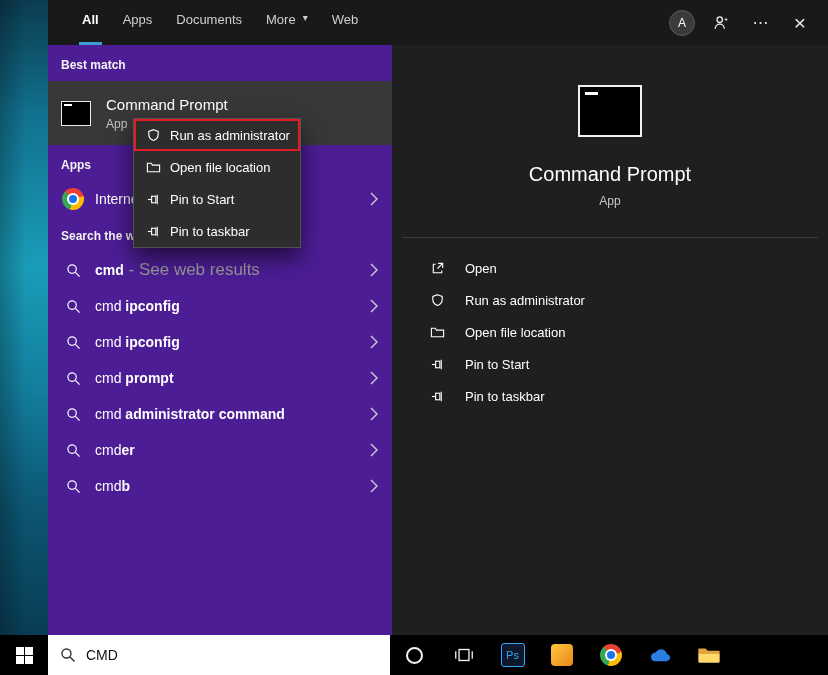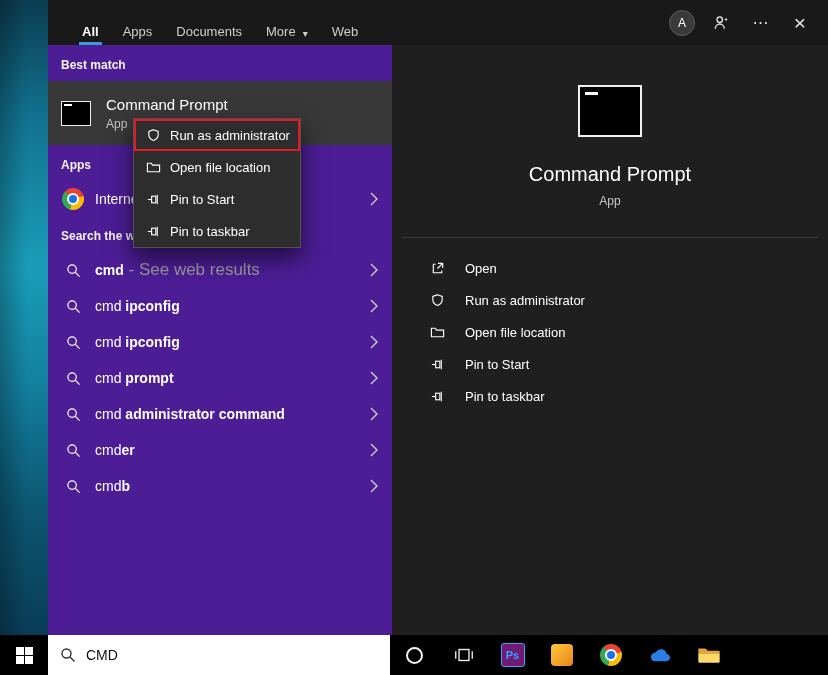--- a/index.html
+++ b/index.html
@@ -10,21 +10,21 @@
   
   .wallpaper { position:absolute; left:0; top:0; width:48px; height:635px;
     background: linear-gradient(90deg, rgba(0,0,0,.25), rgba(0,0,0,0) 55%),
       linear-gradient(180deg,#0b3c50 0%,#11718e 18%,#1a9cb8 42%,#13809f 60%,#0c5672 80%,#093c55 100%); }
 
   
   .start { position:absolute; left:48px; top:0; width:780px; height:635px; background:#1f1f1f; }
 
   .tabbar { position:absolute; top:0; left:0; right:0; height:45px; background:#191919; display:flex; align-items:center; }
   .tabs { display:flex; align-items:stretch; height:100%; margin-left:22px; }
-  .tab { position:relative; display:flex; align-items:flex-end; padding:6px 12px; font-size:13px; color:#cfcfcf; cursor:pointer; }
+  .tab { position:relative; display:flex; align-items:flex-start; padding:12px 12px; font-size:13px; color:#cfcfcf; cursor:pointer; }
   .tab.active { color:#fff; font-weight:bold; }
   .tab.active::after { content:""; position:absolute; left:9px; right:9px; bottom:0; height:3px; background:var(--accent); }
   .caret { margin-left:7px; font-size:10px; color:#cfcfcf; }
   .tabbar-right { margin-left:auto; display:flex; align-items:center; gap:15px; margin-right:16px; }
   .avatar { width:26px; height:26px; border-radius:50%; background:#3a3a3a; border:1px solid #5c5c5c; color:#fff;
     font-size:12px; display:flex; align-items:center; justify-content:center; }
   .hdr-btn { width:24px; height:24px; display:flex; align-items:center; justify-content:center; color:#e8e8e8; }
   .dots { font-size:16px; letter-spacing:1px; color:#e8e8e8; }
   .x { font-size:21px; color:#e8e8e8; line-height:1; }
 
@@ -64,22 +64,22 @@
   
   .taskbar { position:absolute; left:0; bottom:0; width:828px; height:40px; background:#000; display:flex; align-items:center; }
   .start-btn { width:48px; height:40px; display:flex; align-items:center; justify-content:center; }
   .win-logo { display:grid; grid-template-columns:8px 8px; grid-template-rows:8px 8px; gap:1px; }
   .win-logo i { background:#fff; display:block; }
   .tb-search { width:342px; height:40px; background:#fff; display:flex; align-items:center; padding-left:12px; gap:10px; }
   .tb-search input { border:none; outline:none; font-size:14px; color:#111; width:250px; background:transparent; font-family:inherit; }
   .tb-icons { display:flex; height:40px; }
   .tb-btn { width:49px; height:40px; display:flex; align-items:center; justify-content:center; }
   .cortana { width:17px; height:17px; border:2px solid #f2f2f2; border-radius:50%; }
-  .ps { width:24px; height:24px; background:#701a75; border:1px solid #31a8ff; border-radius:3px; color:#31a8ff;
-    font-size:11px; font-weight:bold; display:flex; align-items:center; justify-content:center; }
+  .ps { width:24px; height:24px; background:#0f172a; border:1px solid #31a8ff; border-radius:3px; color:#31a8ff;
+    font-size:11px; font-weight:normal; display:flex; align-items:center; justify-content:center; }
   .office { width:22px; height:22px; border-radius:4px; background:linear-gradient(135deg,#ffc83d 0%,#e8871a 100%); }
   .chrome-ball { width:22px; height:22px; border-radius:50%; position:relative;
     background:conic-gradient(from -45deg,#ea4335 0 120deg,#fbbc05 0 240deg,#34a853 0 360deg); }
   .chrome-ball::before { content:""; position:absolute; inset:5px; background:#fff; border-radius:50%; }
   .chrome-ball::after { content:""; position:absolute; inset:7px; background:#1a73e8; border-radius:50%; }
   .chrome-ball.small { width:22px; height:22px; }
 </style>
 </head>
 <body>
 

